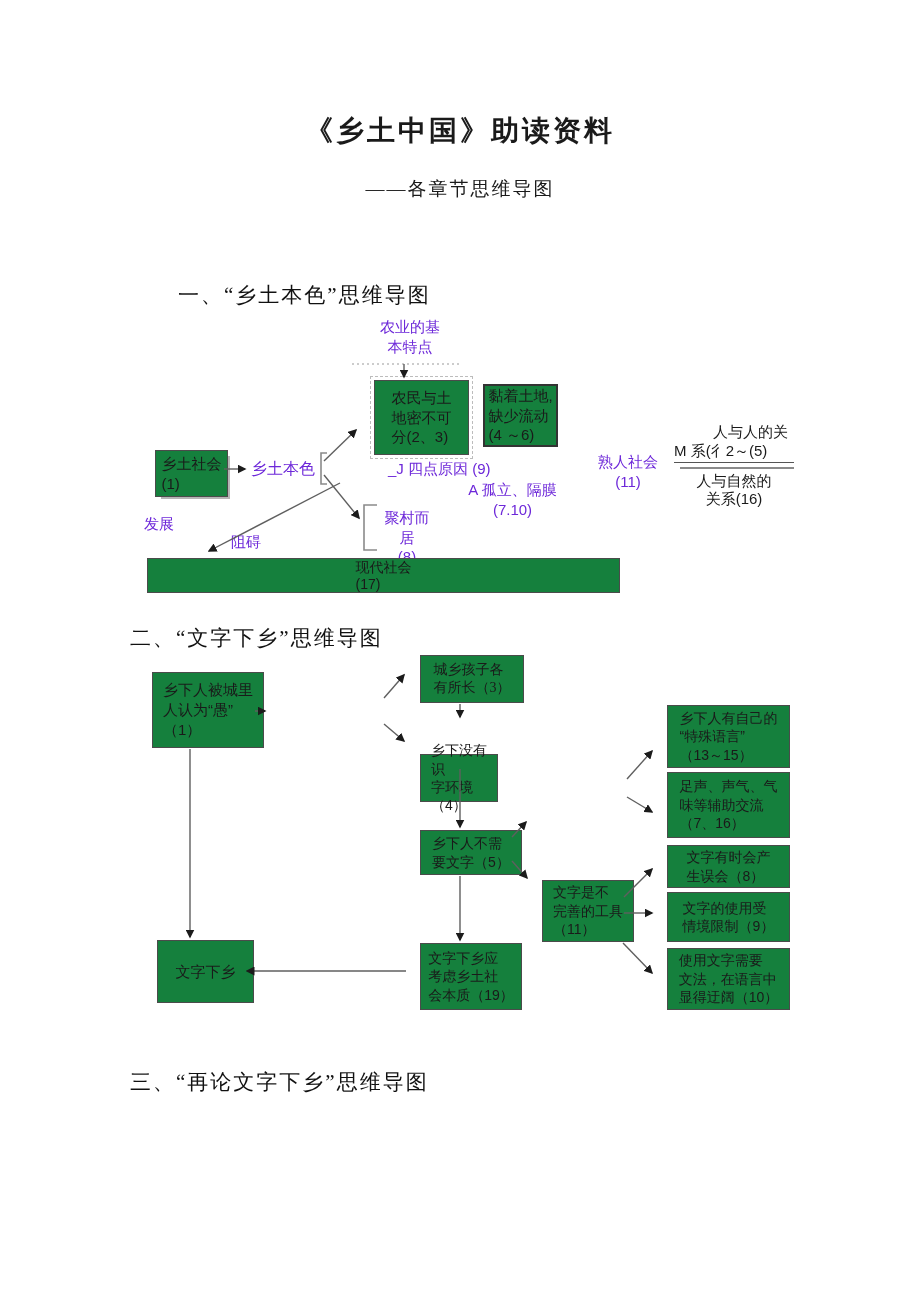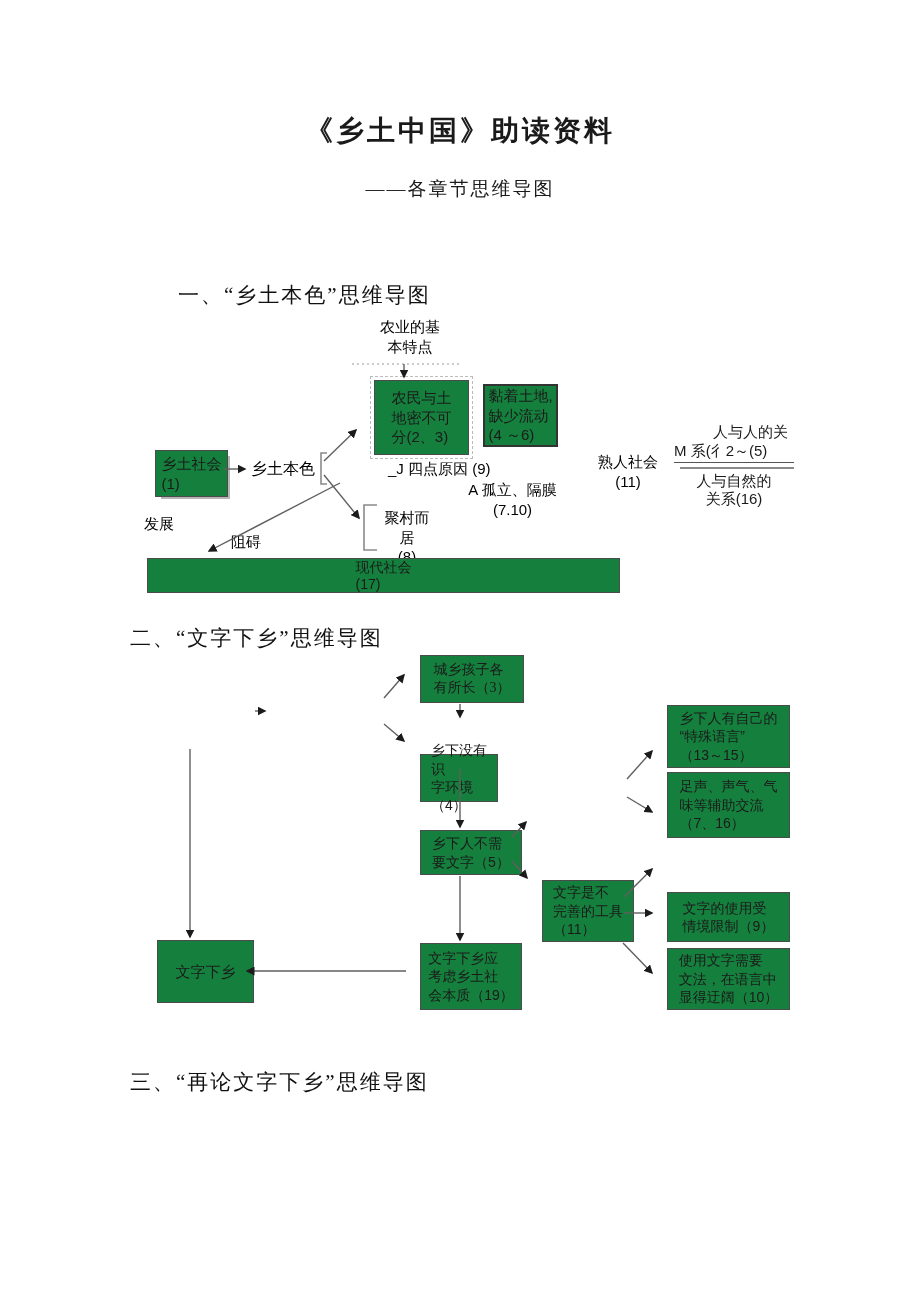--- a/index.html
+++ b/index.html
@@ -25,21 +25,21 @@
   #sec2-heading { left:130px; top:624px; }
   #sec3-heading { left:130px; top:1068px; }
 
   .box {
     position:absolute; border:1px solid #4b4b4b; background:#15803d;
     display:flex; align-items:center; justify-content:center;
     text-align:left; white-space:pre-line; color:#1a1a1a;
     font-size:14px; line-height:1.32;margin-left:12px;
   }
   .label {
-    position:absolute; white-space:pre-line; color:#000000;
+    position:absolute; white-space:pre-line; color:#6d28d9;
     text-align:center; font-size:15px; line-height:1.3;
   }
 
   
   #agri-label   { left:360px; top:317px; width:100px; }
   #farmer-box   { left:362px; top:380px; width:95px; height:75px; font-size:15px;
                   outline:1px dashed #bcbcbc; outline-offset:3px; }
   #sticky-box   { left:471px; top:384px; width:75px; height:63px; font-size:15px;
                   border:2px solid #333; }
   #rural-box    { left:143px; top:450px; width:73px; height:47px; font-size:15px;
@@ -117,32 +117,37 @@
 (17)</div>
 
   <div id="ppl-group">
     <div class="pr-top">人与人的关</div>
     <div class="pr-mid">M 系(彳2～(5)</div>
     <div class="pr-divider"></div>
     <div class="pr-bottom">人与自然的
 关系(16)</div>
   </div>
 
+  <div id="b1" class="box">乡下人被城里
+人认为“愚”
+（1）</div>
   <div id="b3" class="box">城乡孩子各
 有所长（3）</div>
   <div id="b4" class="box">乡下没有识
 字环境（4）</div>
   <div id="b5" class="box">乡下人不需
 要文字（5）</div>
   <div id="b13" class="box">乡下人有自己的
 “特殊语言”
 （13～15）</div>
   <div id="b716" class="box">足声、声气、气
 味等辅助交流
 （7、16）</div>
+  <div id="b8" class="box">文字有时会产
+生误会（8）</div>
   <div id="b9" class="box">文字的使用受
 情境限制（9）</div>
   <div id="b10" class="box">使用文字需要
 文法，在语言中
 显得迂阔（10）</div>
   <div id="b11" class="box">文字是不
 完善的工具
 （11）</div>
   <div id="goal" class="box">文字下乡</div>
   <div id="b19" class="box">文字下乡应

